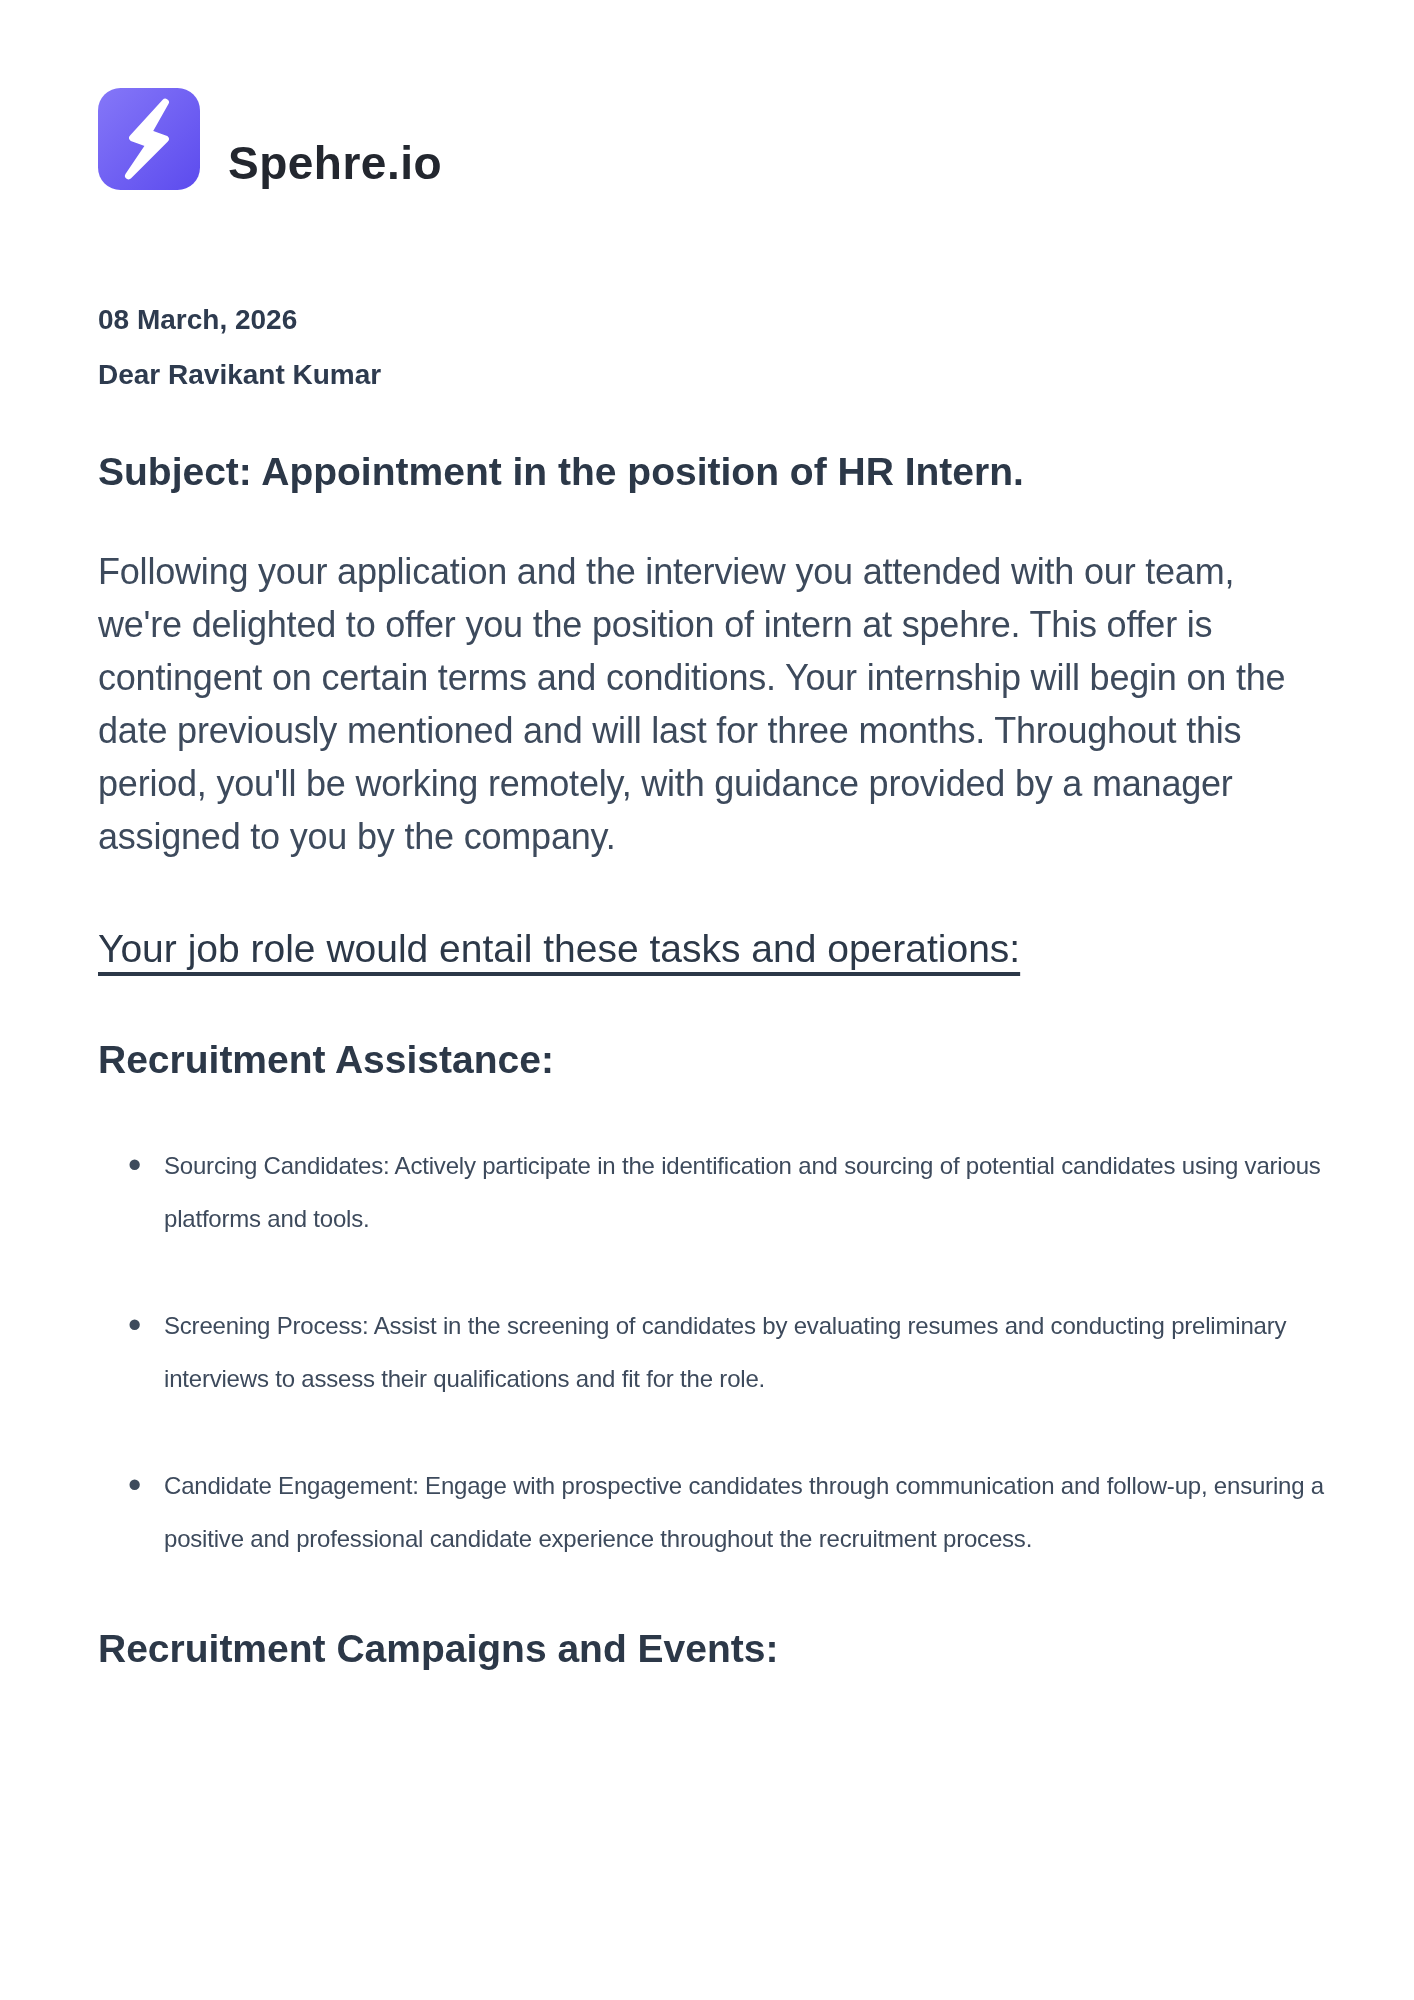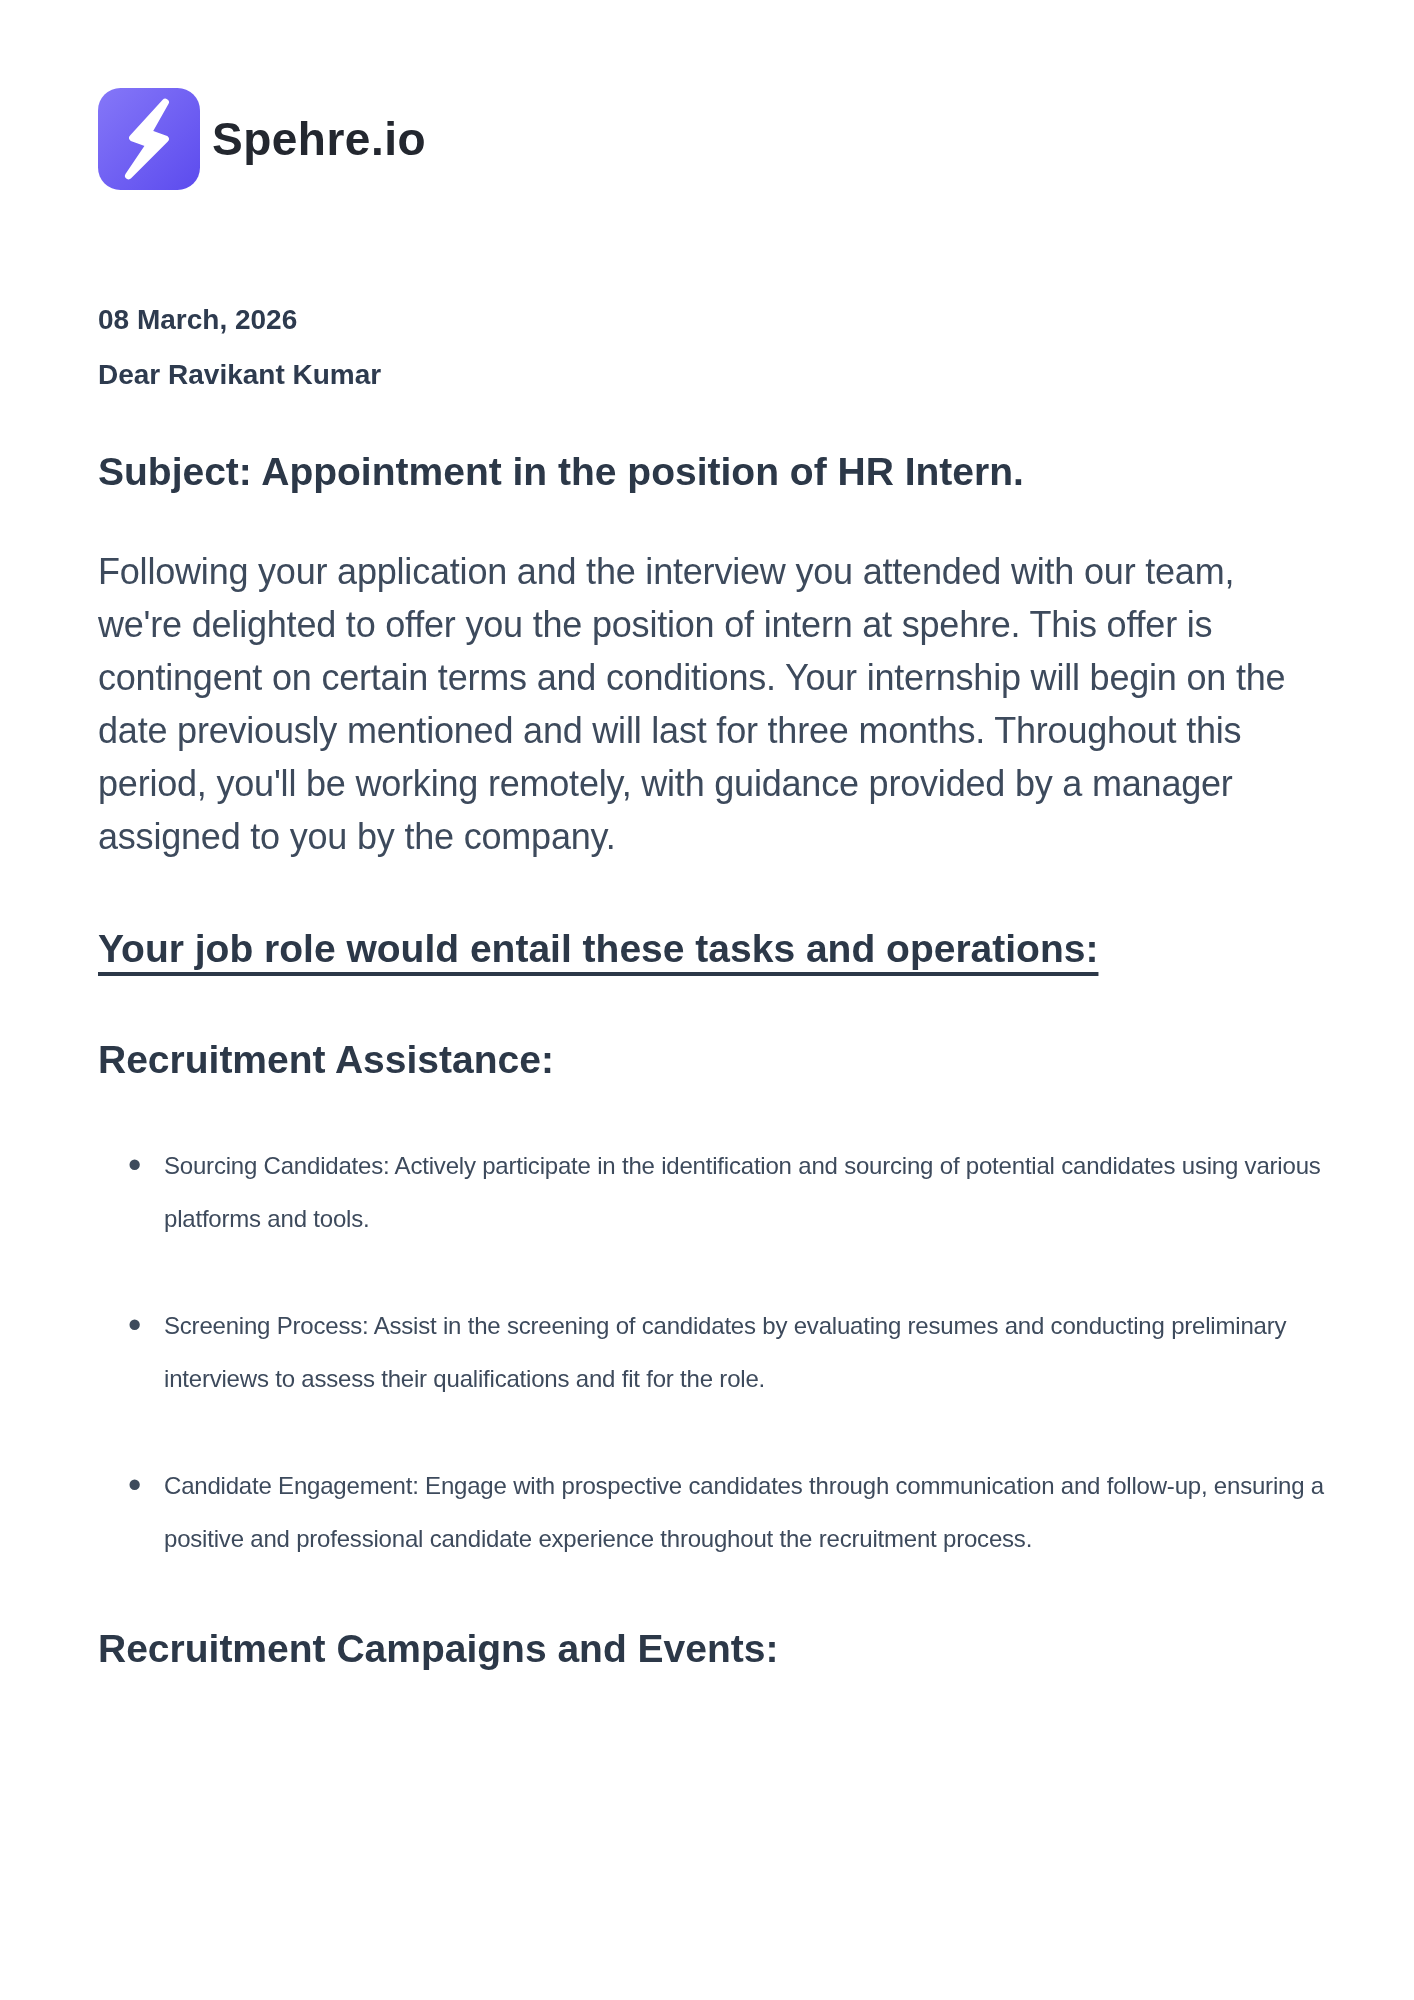--- a/index.html
+++ b/index.html
@@ -16,22 +16,22 @@
   }
   .page {
     box-sizing: border-box;
     width: 1414px;
     height: 2000px;
     padding: 88px 90px 0 98px;
     background: #ffffff;
   }
   .brand {
     display: flex;
-    align-items: center;
-    gap: 12px;
+    align-items: flex-end;
+    gap: 28px;
   }
   .logo {
     width: 102px;
     height: 102px;
     flex: 0 0 auto;
   }
   .brand-name {
     font-size: 46px;
     font-weight: 700;
     color: #23272f;
@@ -56,21 +56,21 @@
     font-size: 36px;
     font-weight: 400;
     line-height: 53px;
     color: #3d4a5c;
     letter-spacing: -0.2px;
     max-width: 1230px;
   }
   .tasks-heading {
     margin-top: 58px;
     font-size: 39px;
-    font-weight: 700;
+    font-weight: 400;
     color: #2c3848;
     text-decoration: underline;
     text-decoration-thickness: 3.5px;
     text-underline-offset: 10px;
     line-height: 55px;
   }
   .section-title {
     margin-top: 56px;
     font-size: 39px;
     font-weight: 700;

